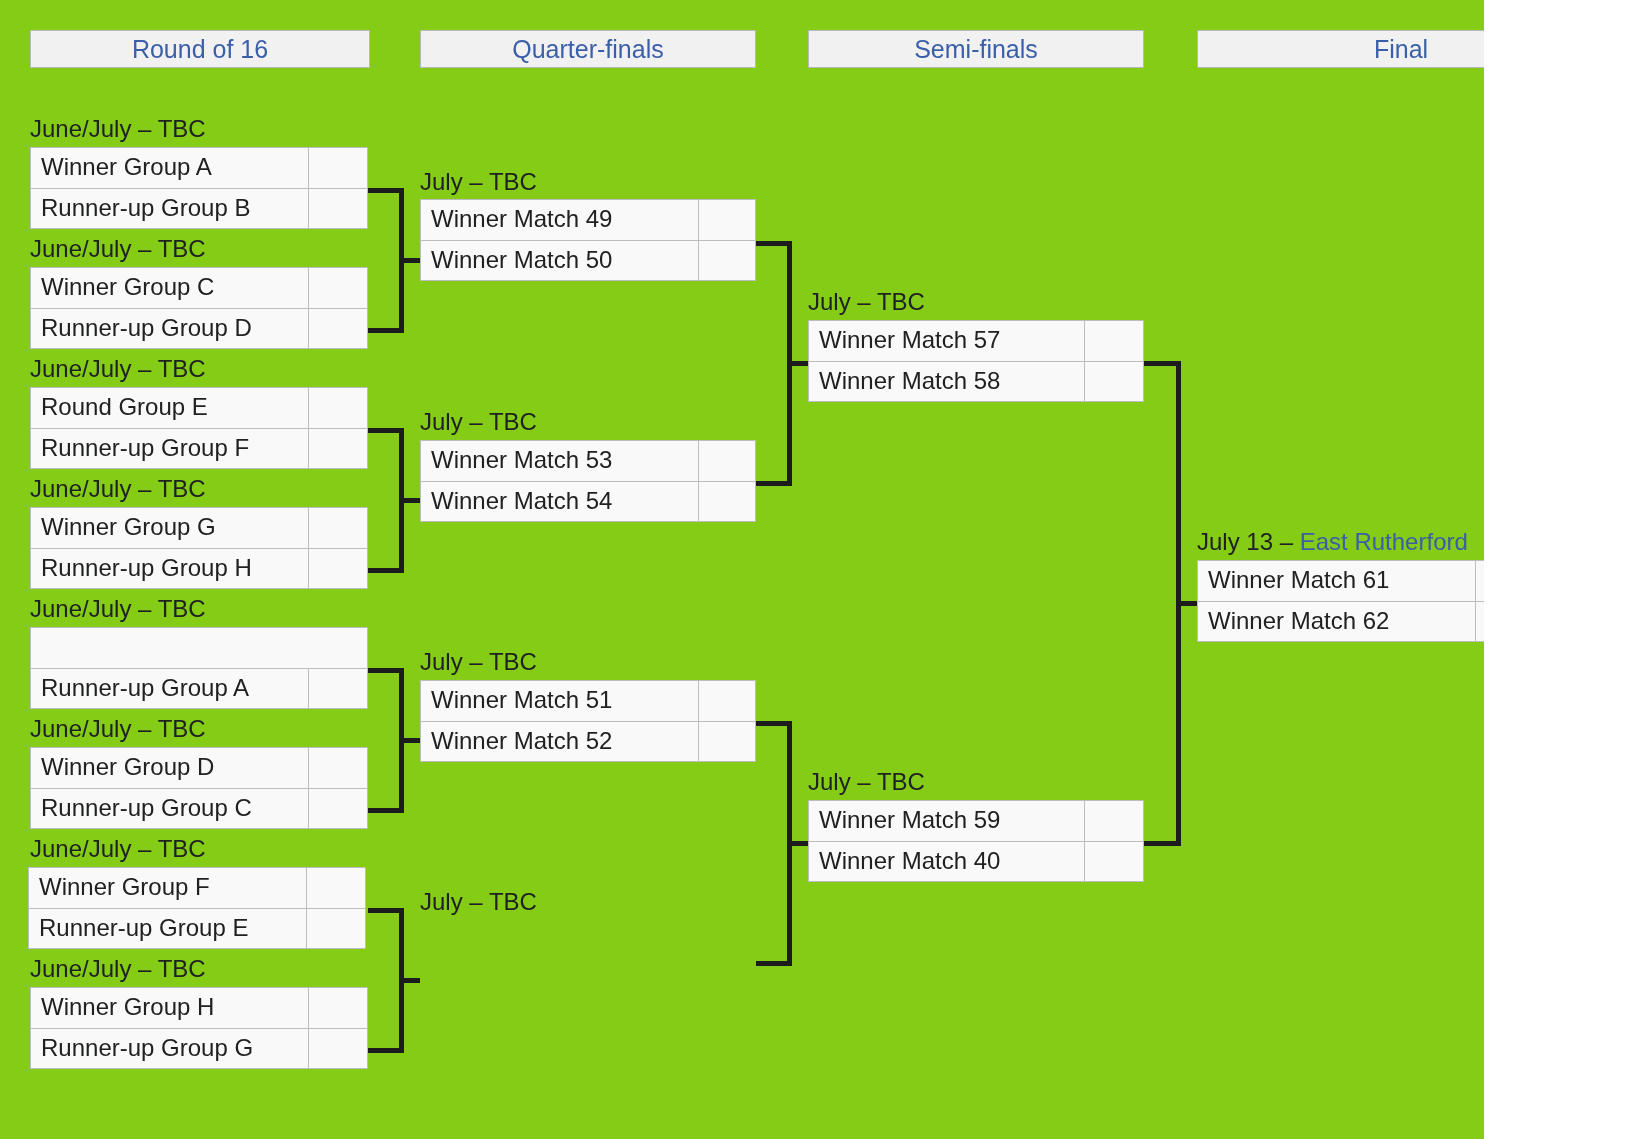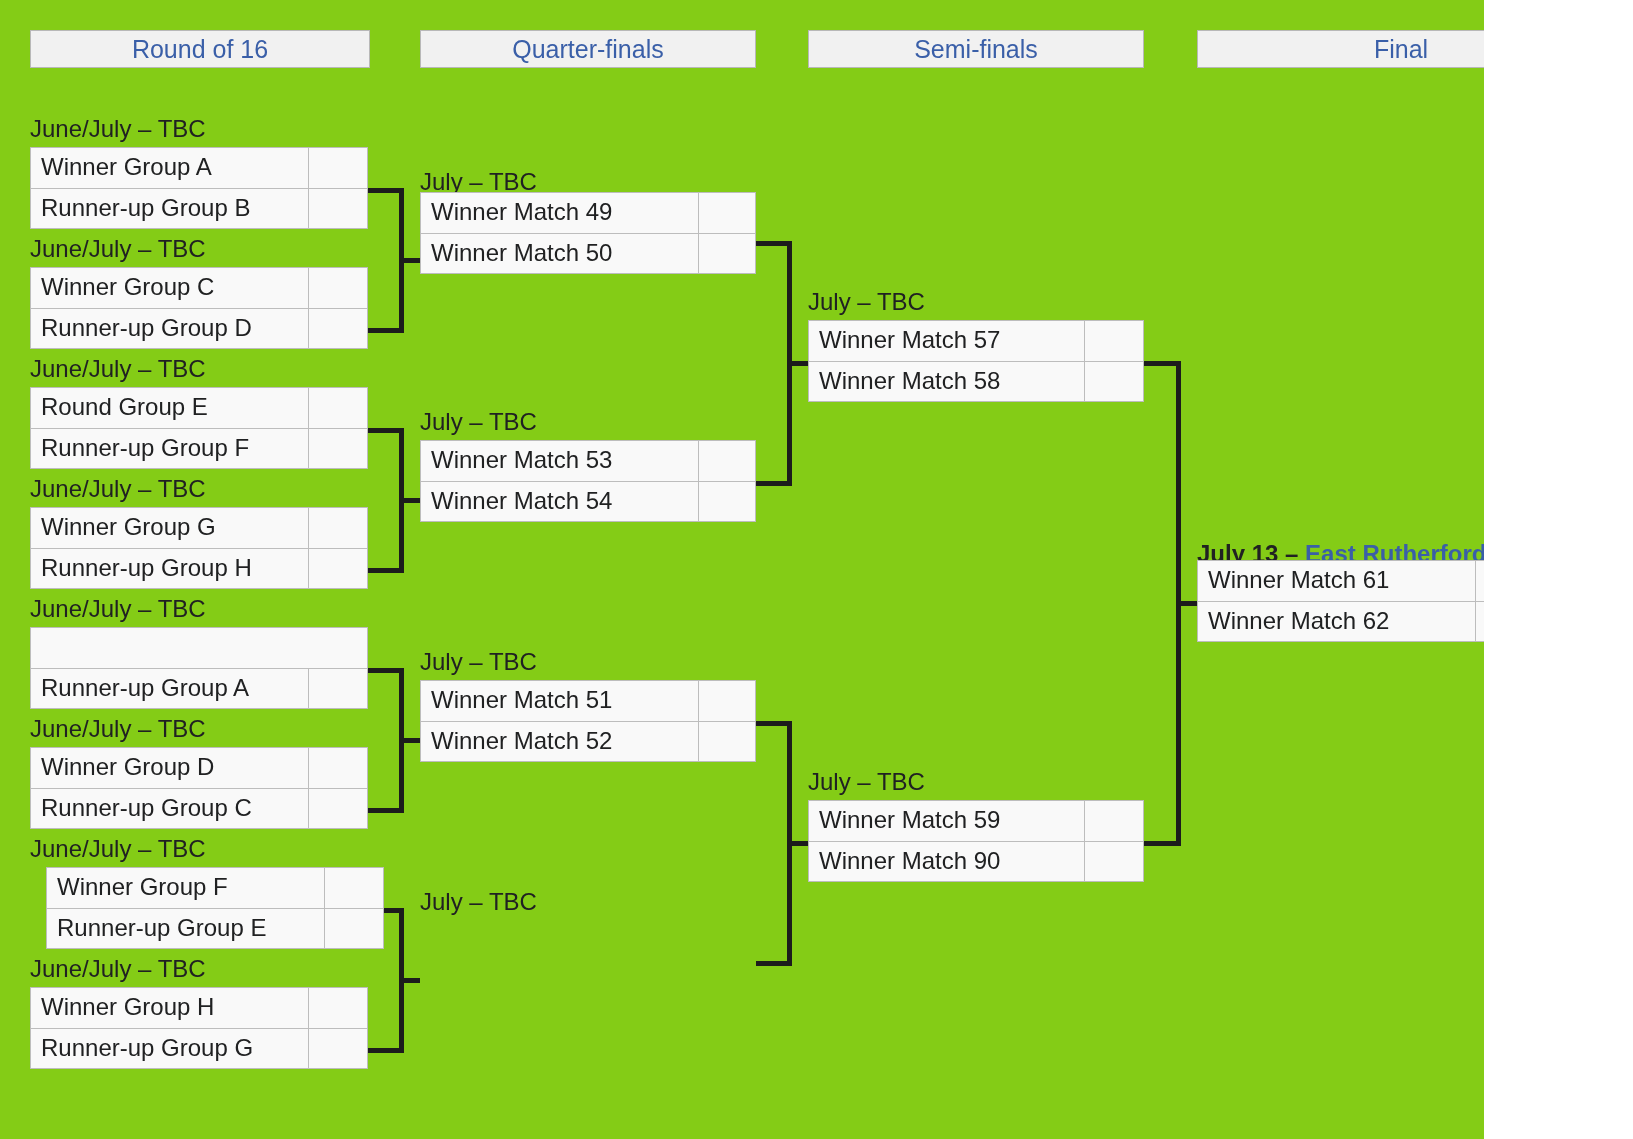--- a/index.html
+++ b/index.html
@@ -189,21 +189,21 @@
       <div class="match-row">
         <div class="team-cell" style="width: 278px; flex: 0 0 278px;">Winner Group D</div>
         <div class="score-cell" style="width: 58px; flex: 0 0 58px;"></div>
       </div>
       <div class="match-row">
         <div class="team-cell" style="width: 278px; flex: 0 0 278px;">Runner-up Group C</div>
         <div class="score-cell" style="width: 58px; flex: 0 0 58px;"></div>
       </div>
     </div>
     <div class="match-caption" style="left: 30px; top: 837px;">June/July – TBC</div>
-    <div class="match" style="left: 46px; top: 867px; width: 338px;">
+    <div class="match" style="left: 28px; top: 867px; width: 338px;">
       <div class="match-row">
         <div class="team-cell" style="width: 278px; flex: 0 0 278px;">Winner Group F</div>
         <div class="score-cell" style="width: 58px; flex: 0 0 58px;"></div>
       </div>
       <div class="match-row">
         <div class="team-cell" style="width: 278px; flex: 0 0 278px;">Runner-up Group E</div>
         <div class="score-cell" style="width: 58px; flex: 0 0 58px;"></div>
       </div>
     </div>
     <div class="match-caption" style="left: 30px; top: 957px;">June/July – TBC</div>
@@ -211,21 +211,21 @@
       <div class="match-row">
         <div class="team-cell" style="width: 278px; flex: 0 0 278px;">Winner Group H</div>
         <div class="score-cell" style="width: 58px; flex: 0 0 58px;"></div>
       </div>
       <div class="match-row">
         <div class="team-cell" style="width: 278px; flex: 0 0 278px;">Runner-up Group G</div>
         <div class="score-cell" style="width: 58px; flex: 0 0 58px;"></div>
       </div>
     </div>
     <div class="match-caption" style="left: 420px; top: 170px;">July – TBC</div>
-    <div class="match" style="left: 420px; top: 192px; width: 336px;">
+    <div class="match" style="left: 420px; top: 199px; width: 336px;">
       <div class="match-row">
         <div class="team-cell" style="width: 278px; flex: 0 0 278px;">Winner Match 49</div>
         <div class="score-cell" style="width: 56px; flex: 0 0 56px;"></div>
       </div>
       <div class="match-row">
         <div class="team-cell" style="width: 278px; flex: 0 0 278px;">Winner Match 50</div>
         <div class="score-cell" style="width: 56px; flex: 0 0 56px;"></div>
       </div>
     </div>
     <div class="match-caption" style="left: 420px; top: 410px;">July – TBC</div>
@@ -262,25 +262,25 @@
         <div class="score-cell" style="width: 58px; flex: 0 0 58px;"></div>
       </div>
     </div>
     <div class="match-caption" style="left: 808px; top: 770px;">July – TBC</div>
     <div class="match" style="left: 808px; top: 800px; width: 336px;">
       <div class="match-row">
         <div class="team-cell" style="width: 276px; flex: 0 0 276px;">Winner Match 59</div>
         <div class="score-cell" style="width: 58px; flex: 0 0 58px;"></div>
       </div>
       <div class="match-row">
-        <div class="team-cell" style="width: 276px; flex: 0 0 276px;">Winner Match 90</div>
-        <div class="score-cell" style="width: 58px; flex: 0 0 58px;"></div>
-      </div>
-    </div>
-    <div class="match-caption" style="left: 1197px; top: 542px; font-weight: bold;"><span>July 13 – </span><span class="venue-link">East Rutherford</span></div>
+        <div class="team-cell" style="width: 276px; flex: 0 0 276px;">Winner Match 40</div>
+        <div class="score-cell" style="width: 58px; flex: 0 0 58px;"></div>
+      </div>
+    </div>
+    <div class="match-caption" style="left: 1197px; top: 530px;"><span>July 13 – </span><span class="venue-link">East Rutherford</span></div>
     <div class="match" style="left: 1197px; top: 560px; width: 344px;">
       <div class="match-row">
         <div class="team-cell" style="width: 278px; flex: 0 0 278px;">Winner Match 61</div>
         <div class="score-cell" style="width: 64px; flex: 0 0 64px;"></div>
       </div>
       <div class="match-row">
         <div class="team-cell" style="width: 278px; flex: 0 0 278px;">Winner Match 62</div>
         <div class="score-cell" style="width: 64px; flex: 0 0 64px;"></div>
       </div>
     </div>

